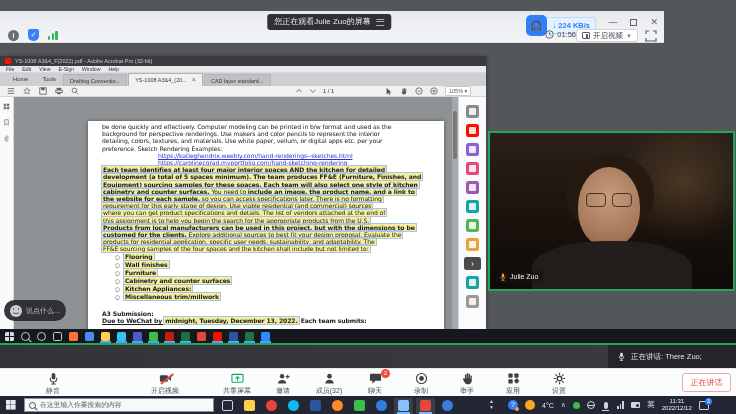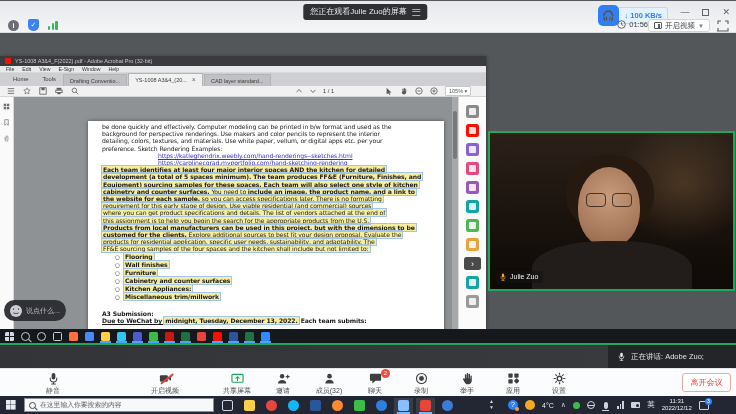--- a/index.html
+++ b/index.html
@@ -1,20 +1,20 @@
 <!DOCTYPE html>
 <html><head>
 <meta charset="utf-8">
 <style>
 *{margin:0;padding:0;box-sizing:border-box}
 html,body{width:736px;height:414px;overflow:hidden}
 body{position:relative;font-family:"Liberation Sans",sans-serif;background:#54575a;-webkit-font-smoothing:antialiased}
 
 
-#top-bar{position:absolute;left:0;top:1px;width:736px;height:32px;background:linear-gradient(#e7e9ec,#f4f5f7);border-bottom:1px solid #dcdee2;z-index:40}
+#top-bar{position:absolute;left:0;top:11px;width:664px;height:32px;background:linear-gradient(#e7e9ec,#f4f5f7);border-bottom:1px solid #dcdee2;z-index:40}
 #banner{position:absolute;left:50%;top:3px;transform:translateX(-52%);background:#2f3033;color:#e8e9ea;font-size:8px;line-height:10px;padding:3px 7px;border-radius:3px;display:flex;align-items:center;gap:6px;white-space:nowrap}
 #banner .menu-glyph{width:8px;height:7px;border-top:1.4px solid #a9aaad;border-bottom:1.4px solid #a9aaad;position:relative}
 #banner .menu-glyph::after{content:"";position:absolute;left:0;top:1.6px;width:100%;height:1.4px;background:#a9aaad}
 #net-badge{position:absolute;right:68px;top:4px;display:flex;align-items:center}
 #net-badge .tile{width:21px;height:21px;background:#2f80f7;border-radius:5px;display:flex;align-items:center;justify-content:center;color:#fff;font-size:10px}
 #net-badge .pill{height:17px;background:#e4f1ff;border:1px solid #b9d8ff;border-left:none;border-radius:0 3px 3px 0;color:#2f80f7;font-size:7.5px;display:flex;align-items:center;padding:0 5px;font-weight:bold}
 #win-controls{position:absolute;right:6px;top:7px;display:flex;gap:13px;color:#5f6368}
 #win-controls span{font-size:9px;line-height:9px;cursor:default}
 #win-controls .box{width:7px;height:7px;border:1px solid #5f6368;display:inline-block;margin-top:1px}
 #status-icons{position:absolute;left:8px;top:18px;display:flex;gap:9px;align-items:center}
@@ -178,21 +178,21 @@
 </head>
 <body>
 
 <div id="top-bar">
   <div id="banner">
     <span>您正在观看Julie Zuo的屏幕</span>
     <span class="menu-glyph"></span>
   </div>
   <div id="net-badge">
     <span class="tile">🎧</span>
-    <span class="pill">↓ 100 KB/s</span>
+    <span class="pill">↓ 224 KB/s</span>
   </div>
   <div id="win-controls">
     <span>—</span>
     <span class="box"></span>
     <span>✕</span>
   </div>
   <div id="status-icons">
     <span class="info-circ">i</span>
     <span class="shield">✓</span>
     <span class="sigbars">
@@ -442,21 +442,21 @@
 <div id="green-line"></div>
 
 <div id="strip">
   <div id="speaking-bar">
     <span class="micsm">
         <svg viewBox="0 0 14 14">
           <rect x="5" y="1" width="4" height="7" rx="2" fill="currentColor"></rect>
           <path d="M3.5 6.5v.8a3.5 3.5 0 0 0 7 0v-.8M7 10.8V13M5 13h4" fill="none" stroke="currentColor" stroke-width="1.1" stroke-linecap="round"></path>
         </svg>
       </span>
-    <span class="stext">正在讲话: Adobe Zuo;</span>
+    <span class="stext">正在讲话: There Zuo;</span>
   </div>
 </div>
 
 <div id="meet-toolbar">
   <div id="mt-left">
       <div class="mbtn">
         <span class="micon">
           <svg viewBox="0 0 14 14">
             <rect x="5" y="1" width="4" height="7" rx="2" fill="currentColor"></rect>
             <path d="M3.5 6.5v.8a3.5 3.5 0 0 0 7 0v-.8M7 10.8V13M5 13h4" fill="none" stroke="currentColor" stroke-width="1.1" stroke-linecap="round"></path>
@@ -544,21 +544,21 @@
       <div class="mbtn">
         <span class="micon">
           <svg viewBox="0 0 14 14">
             <path d="M7 .8v2.2M7 11v2.2M.8 7h2.2M11 7h2.2M2.6 2.6l1.5 1.5M9.9 9.9l1.5 1.5M11.4 2.6L9.9 4.1M4.1 9.9l-1.5 1.5" stroke="currentColor" stroke-width="1.3"></path>
             <circle cx="7" cy="7" r="2.5" fill="none" stroke="currentColor" stroke-width="1.5"></circle>
           </svg>
         </span>
         <span class="mlabel">设置</span>
       </div>
     </div>
-  <div id="leave-btn">离开会议</div>
+  <div id="leave-btn">正在讲话</div>
 </div>
 
 <div id="taskbar">
   <span id="tb-start"></span>
   <div id="tb-search">
     <span class="lens"></span>
     <span class="ph">在这里输入你要搜索的内容</span>
   </div>
   <div id="tb-apps">
       <span class="vapp outline" style="background: rgb(207, 214, 228);"></span>

